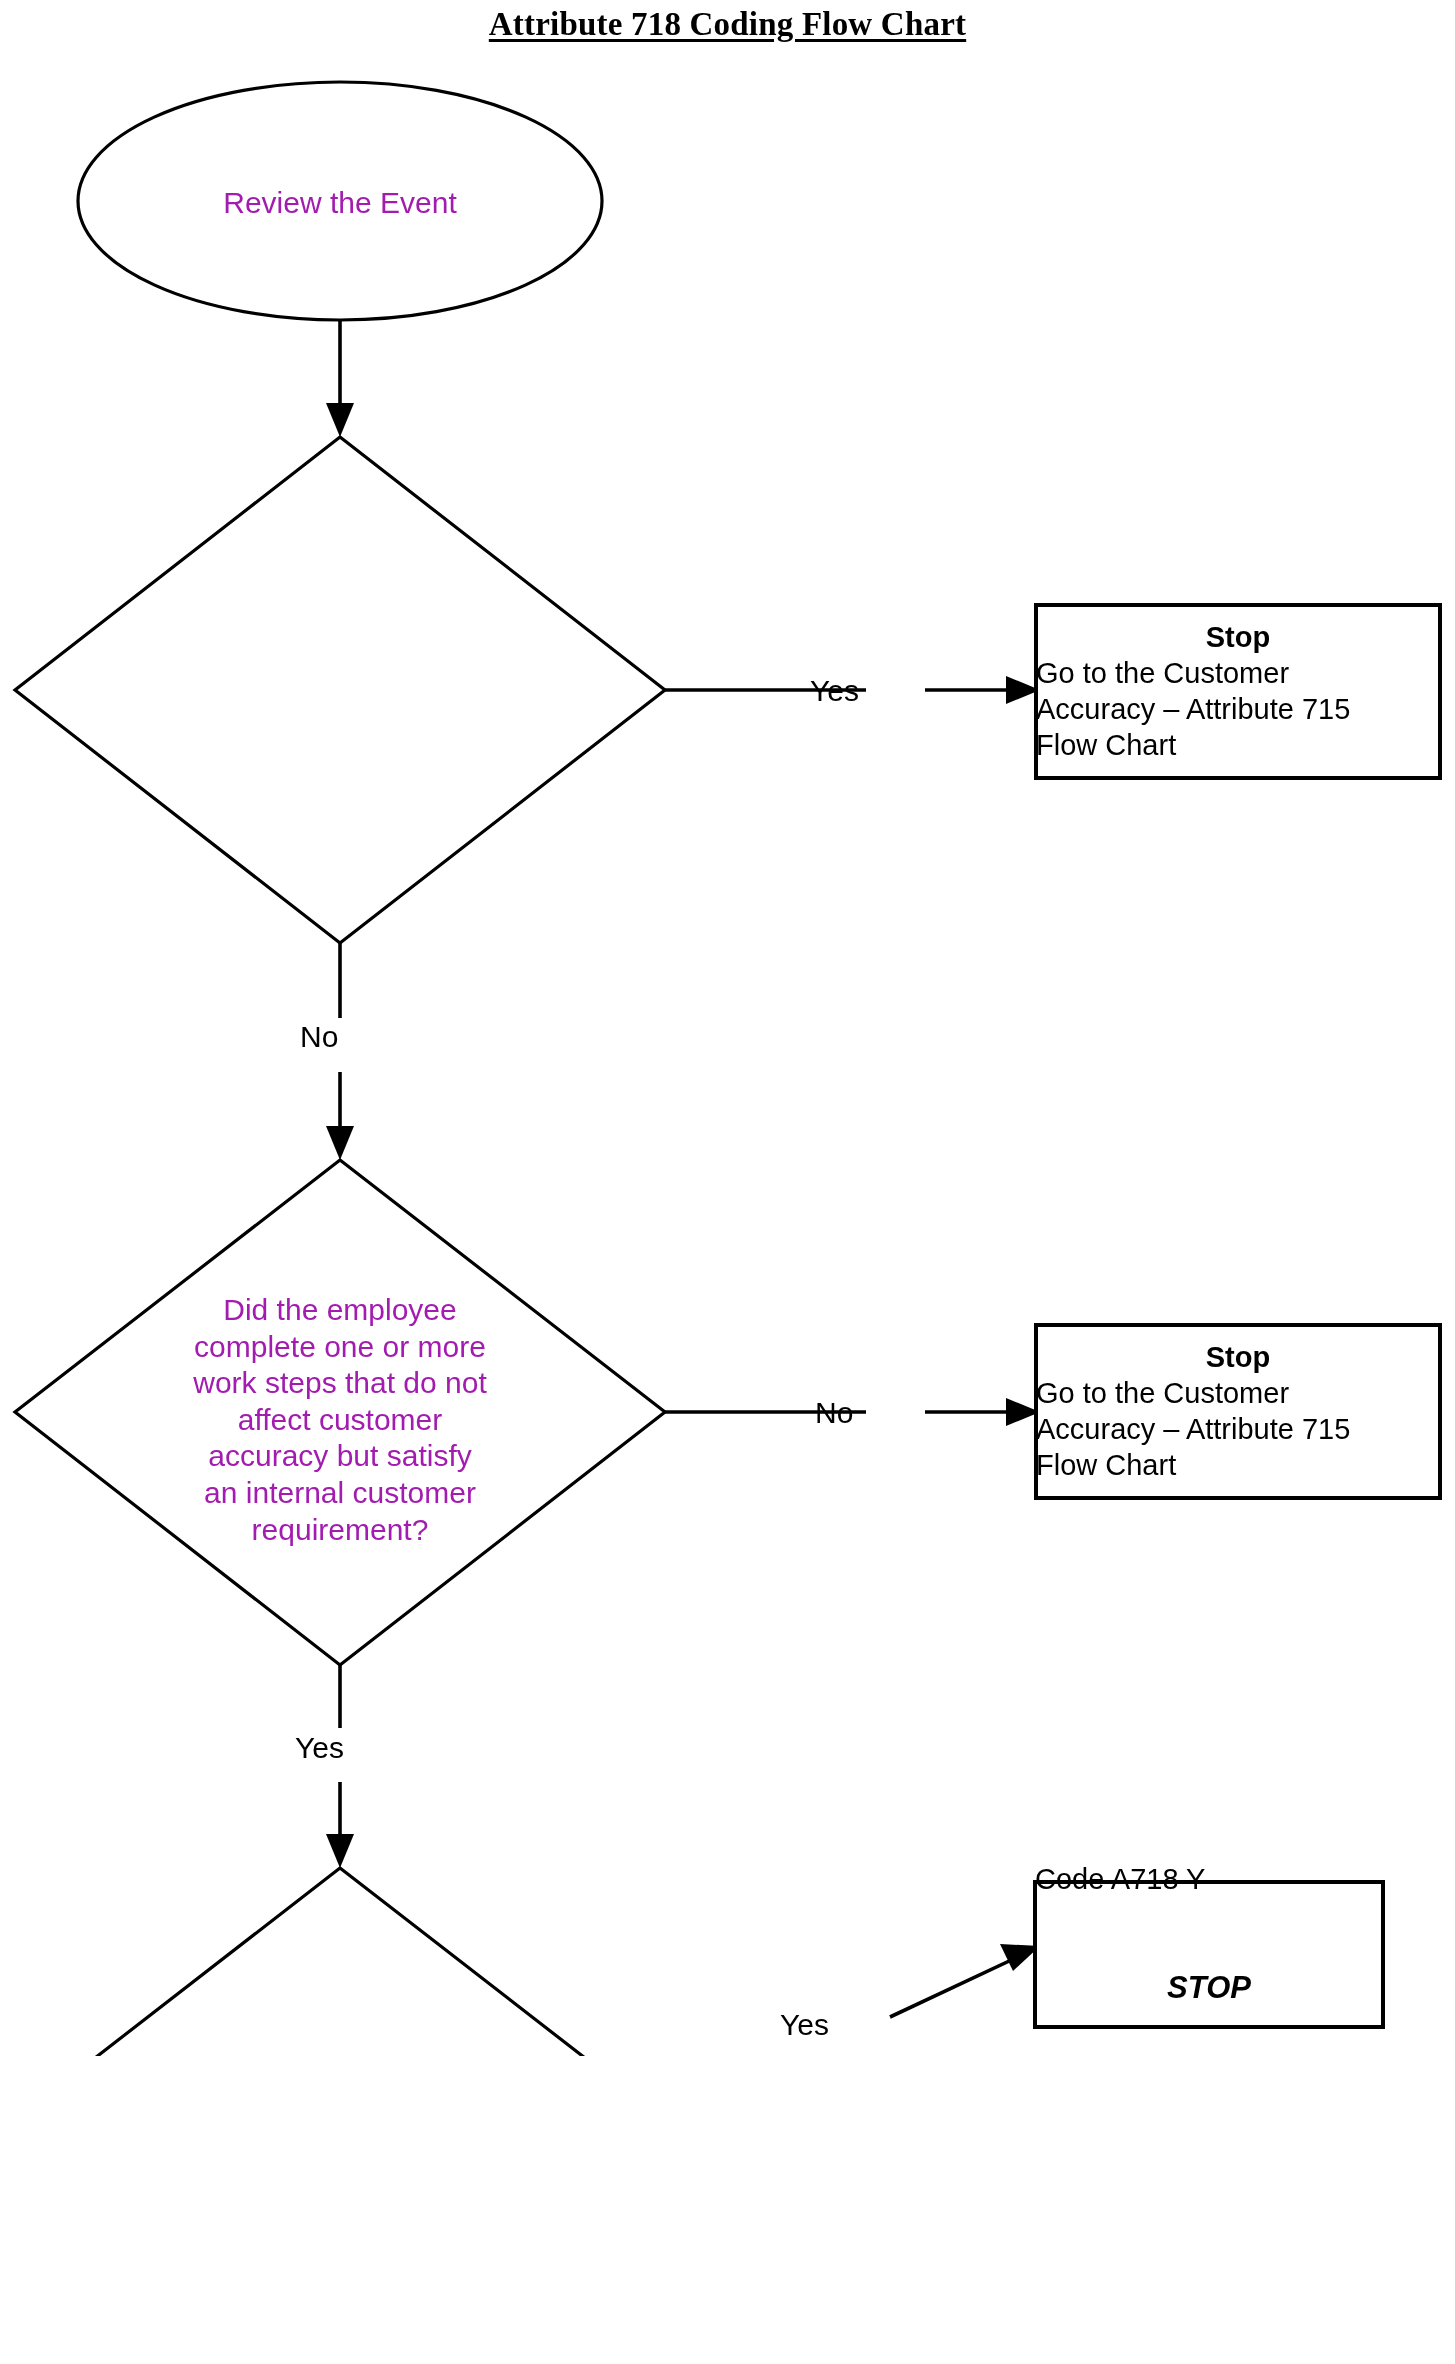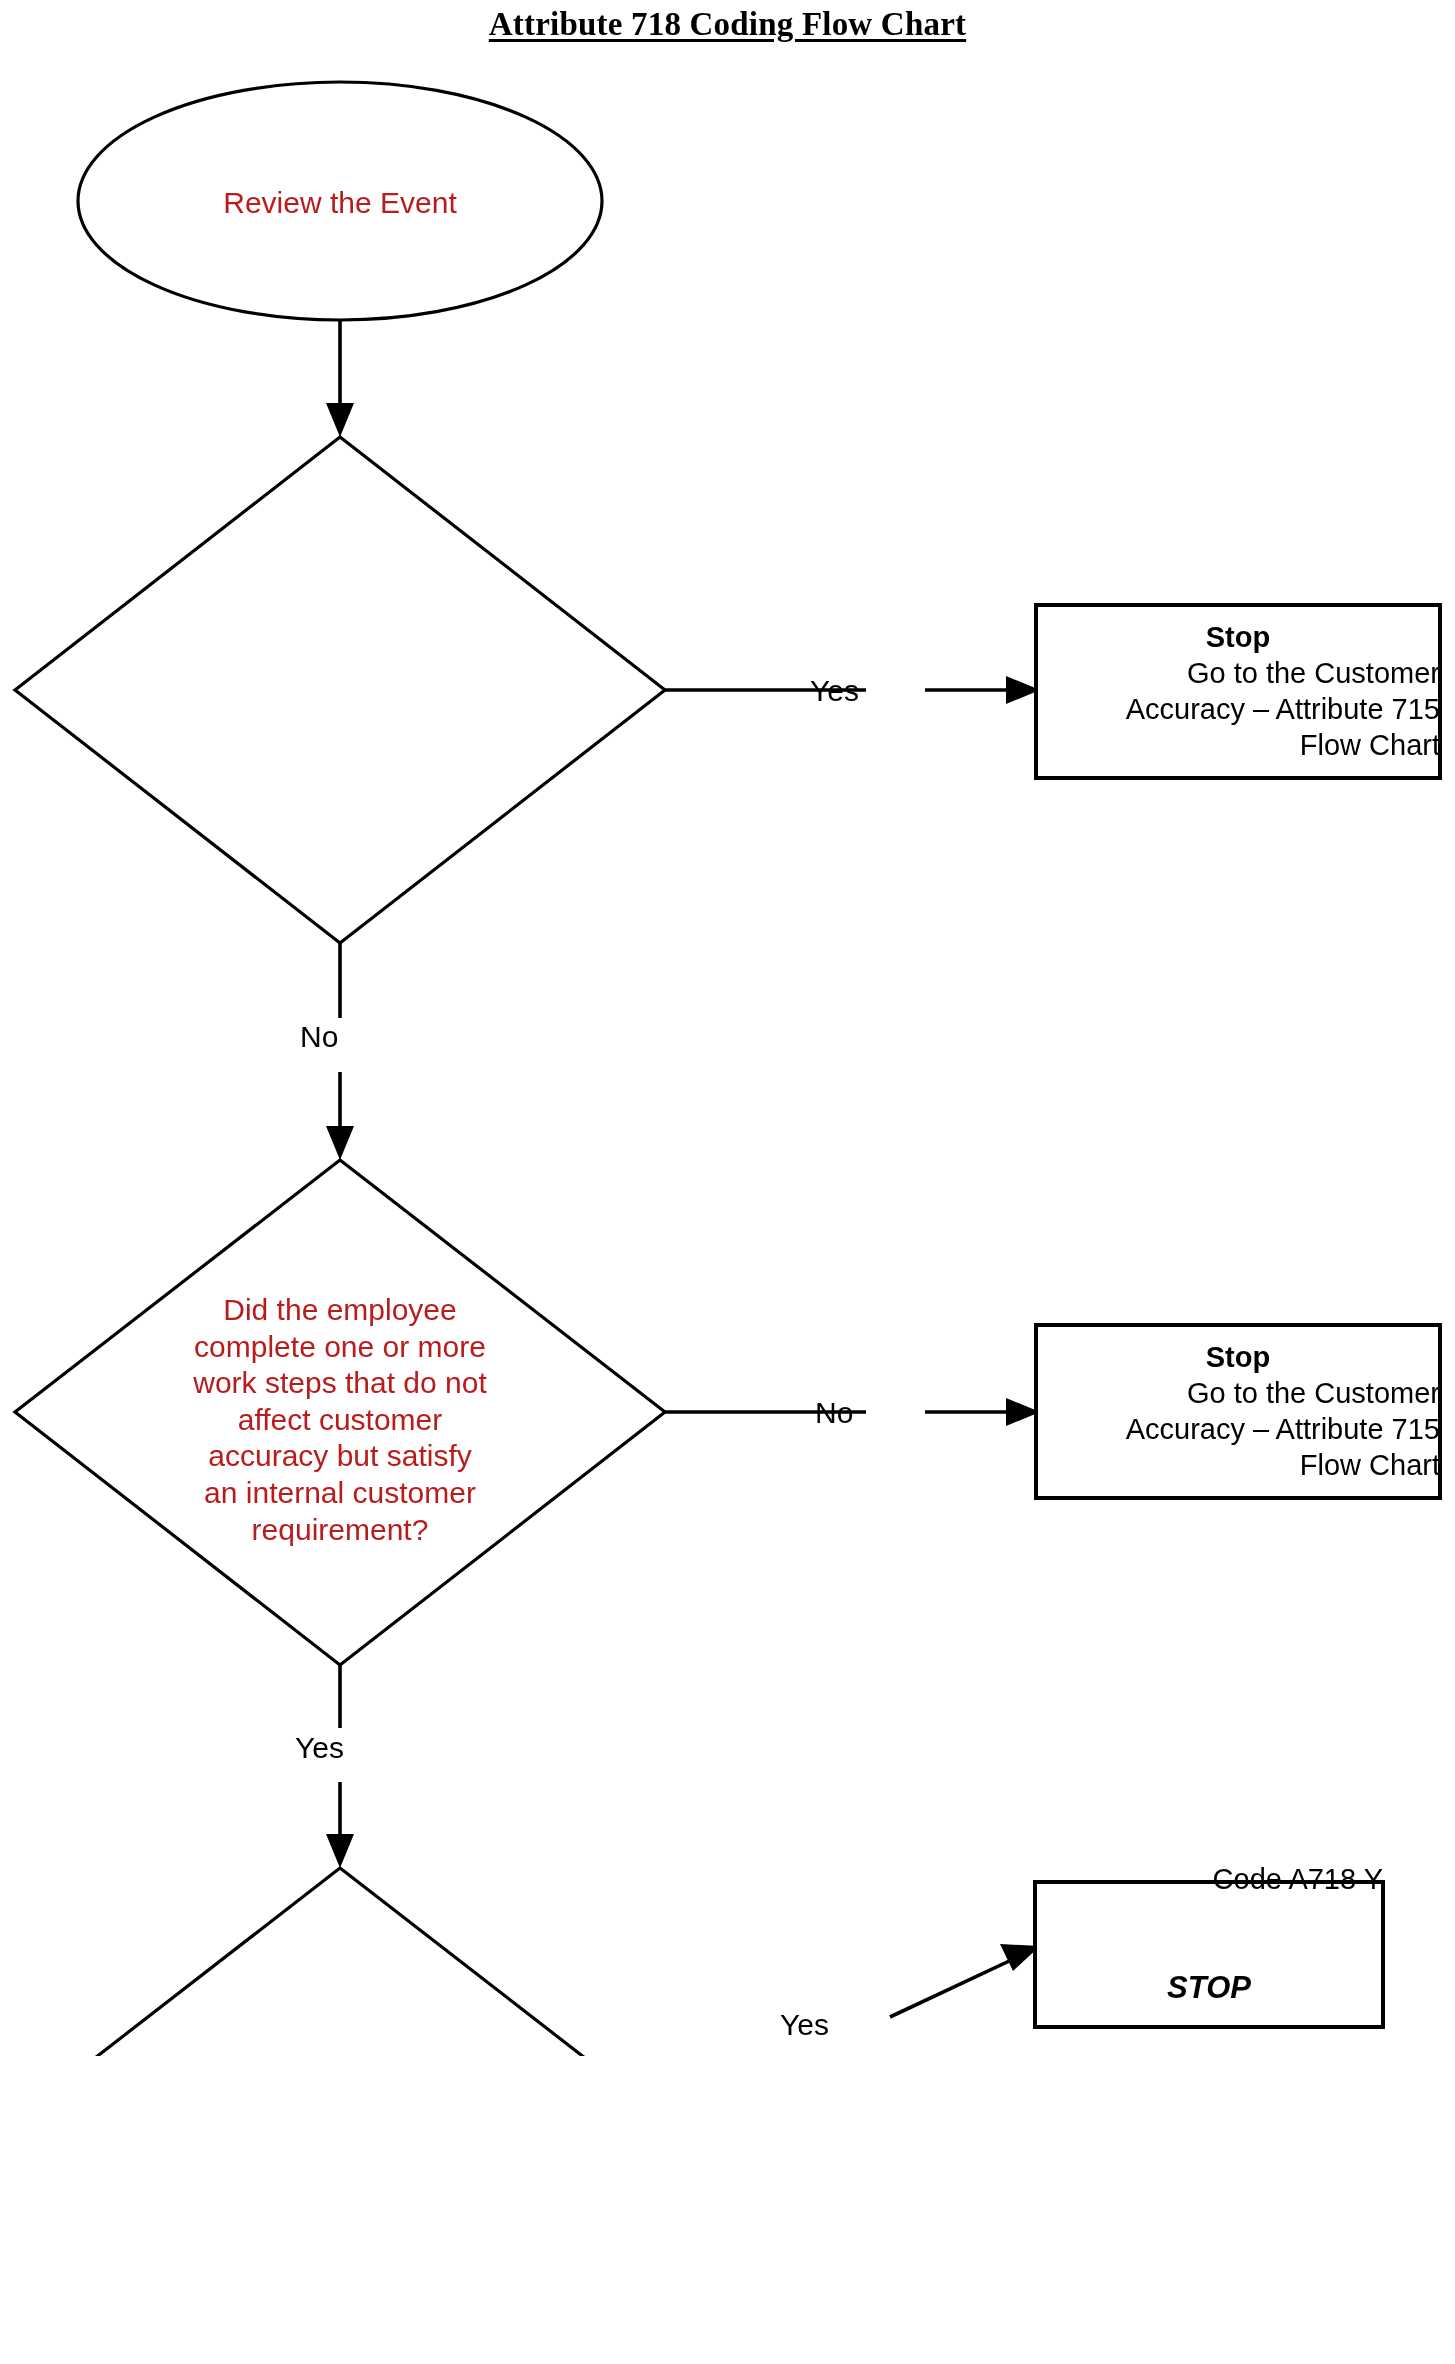--- a/index.html
+++ b/index.html
@@ -59,34 +59,34 @@
     text-decoration: underline;
     text-underline-offset: 4px;
     white-space: nowrap;
   }
   .node-text {
     position: absolute;
     text-align: center;
     font-family: "Liberation Sans", sans-serif;
     font-size: 30px;
     line-height: 1.22;
-    color: #b91c1c;
+    color: #a21caf;
     white-space: pre-line;
   }
   .edge-label {
     position: absolute;
     font-family: "Liberation Sans", sans-serif;
     font-size: 30px;
     line-height: 1;
     color: #000000;
     white-space: nowrap;
   }
   .box-text {
     position: absolute;
-    text-align: right;
+    text-align: left;
     font-family: "Liberation Sans", sans-serif;
     font-size: 29px;
     line-height: 1.24;
     color: #000000;
     white-space: pre-line;
   }
   .box-heading {
     position: absolute;
     text-align: center;
     font-family: "Liberation Sans", sans-serif;

